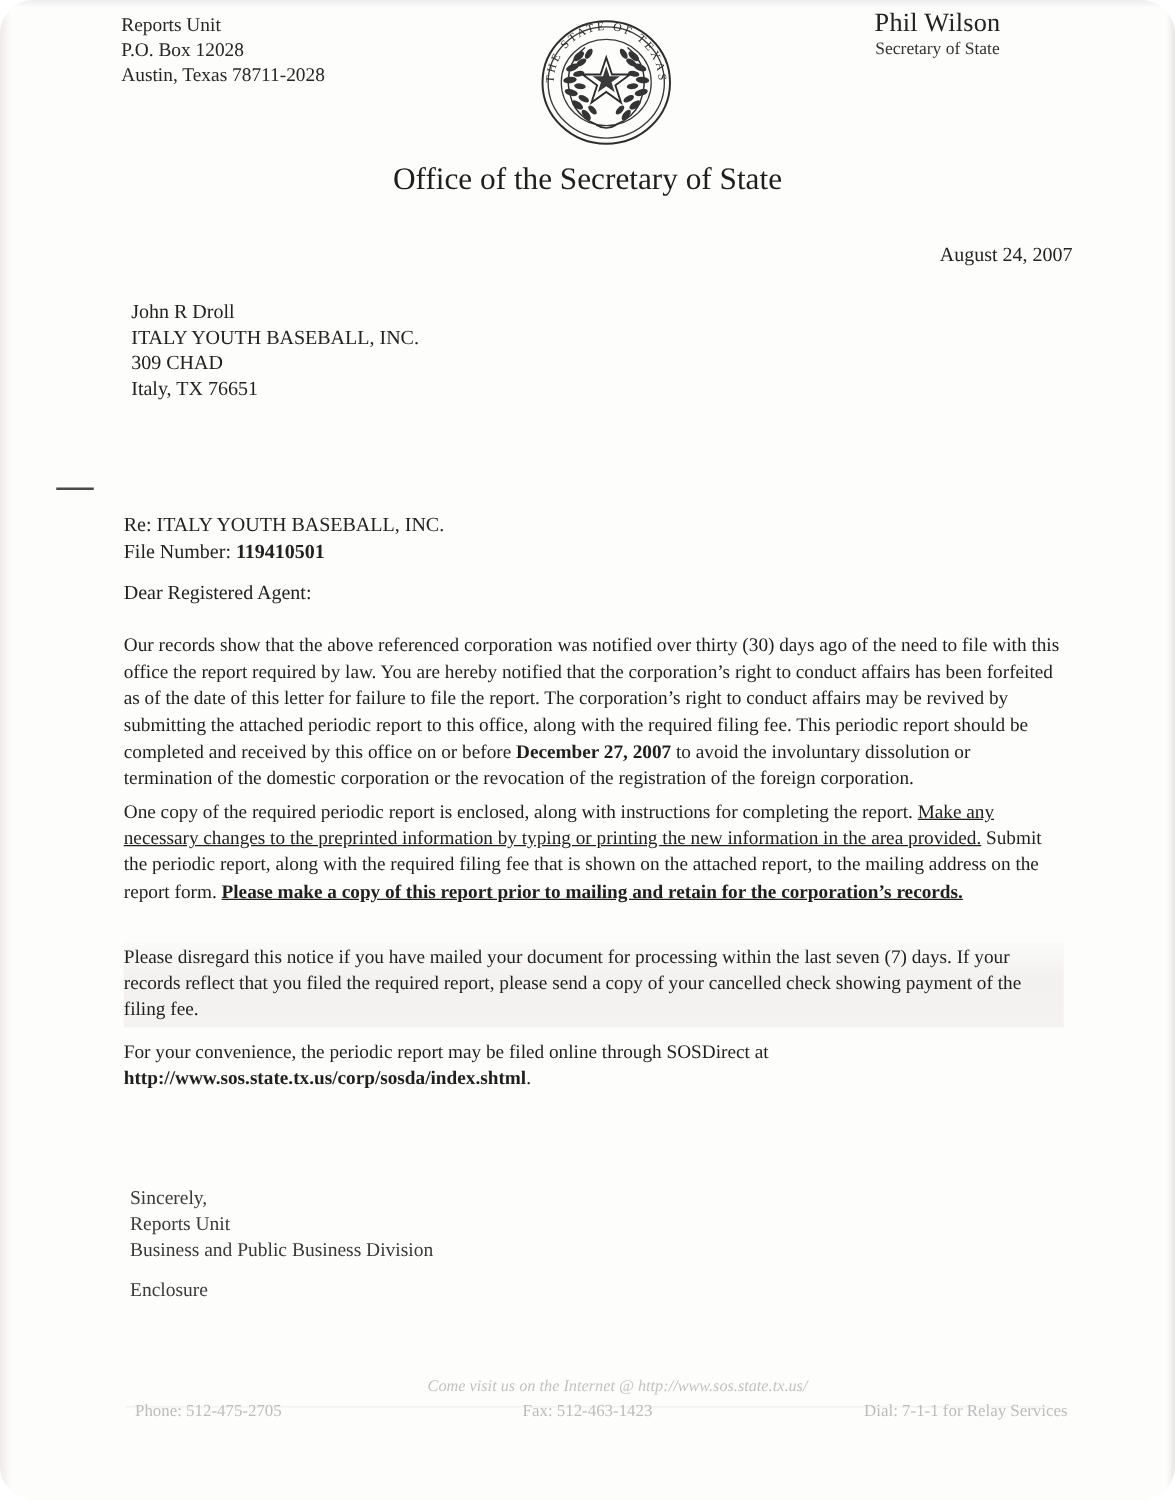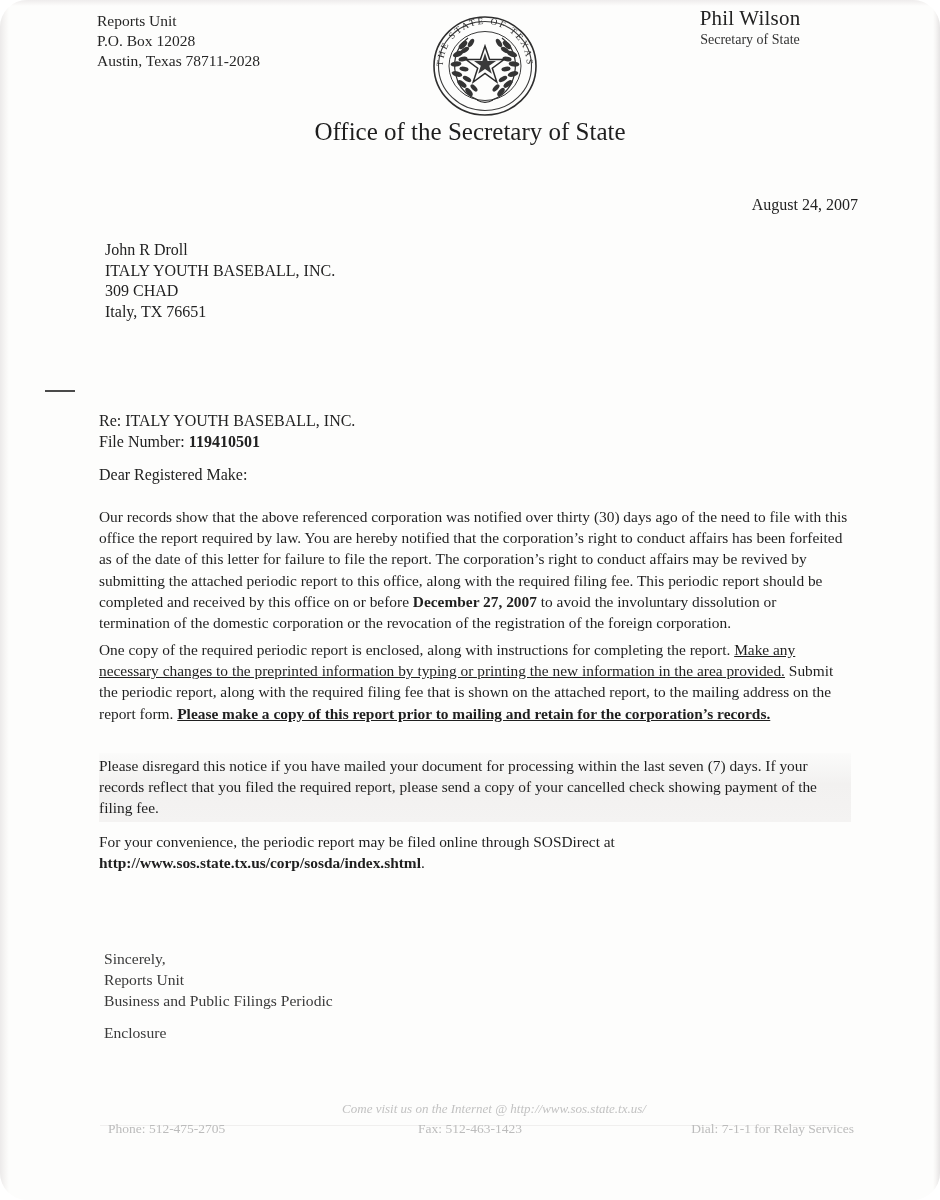--- a/index.html
+++ b/index.html
@@ -83,21 +83,21 @@
     left: 422px;
     top: 12px;
     width: 126px;
     height: 104px;
   }
   .seal svg { display: block; }
 
   .office-title {
     position: absolute;
     left: 0;
-    top: 116px;
+    top: 128px;
     width: 940px;
     text-align: center;
     font-size: 25px;
     line-height: 32px;
     color: #1e1e1e;
   }
 
   
   .date-line {
     position: absolute;
@@ -338,21 +338,21 @@
 
   <div class="re-block">
     <div>
       <span>Re: </span><span>ITALY YOUTH BASEBALL, INC.</span>
     </div>
     <div>
       <span>File Number: </span><b>119410501</b>
     </div>
   </div>
 
-  <div class="salutation">Dear Registered Make:</div>
+  <div class="salutation">Dear Registered Agent:</div>
 
   <div class="body-text p1">
     <span>Our records show that the above referenced corporation was notified over thirty (30) days ago of the need to file with this office the report required by law.  You are hereby notified that the corporation’s right to conduct affairs has been forfeited as of the date of this letter for failure to file the report.  The corporation’s right to conduct affairs may be revived by submitting the attached periodic report to this office, along with the required filing fee.  This periodic report should be completed and received by this office on or before </span><b>December 27, 2007</b><span> to avoid the involuntary dissolution or termination of the domestic corporation or the revocation of the registration of the foreign corporation.</span>
   </div>
 
   <div class="body-text p2">
     <span>One copy of the required periodic report is enclosed, along with instructions for completing the report.  </span><span class="u">Make any necessary changes to the preprinted information by typing or printing the new information in the area provided.</span><span>  Submit the periodic report, along with the required filing fee that is shown on the attached report, to the mailing address on the report form.  </span><span class="bu">Please make a copy of this report prior to mailing and retain for the corporation’s records.</span>
   </div>
 
   <div class="body-text p3">
@@ -360,21 +360,21 @@
   </div>
 
   <div class="body-text p4">
     <span>For your convenience, the periodic report may be filed online through SOSDirect at </span><b>http://www.sos.state.tx.us/corp/sosda/index.shtml</b><span>.</span>
   </div>
 
 
   <div class="closing">
     <div>Sincerely,</div>
     <div>Reports Unit</div>
-    <div>Business and Public Filings Periodic</div>
+    <div>Business and Public Business Division</div>
   </div>
 
   <div class="enclosure">Enclosure</div>
 
   <div class="footer-hairline"></div>
 
   <div class="footer">
     <div class="footer-internet">Come visit us on the Internet @ http://www.sos.state.tx.us/</div>
     <div class="footer-row">
       <span class="footer-phone">Phone: 512-475-2705</span>

